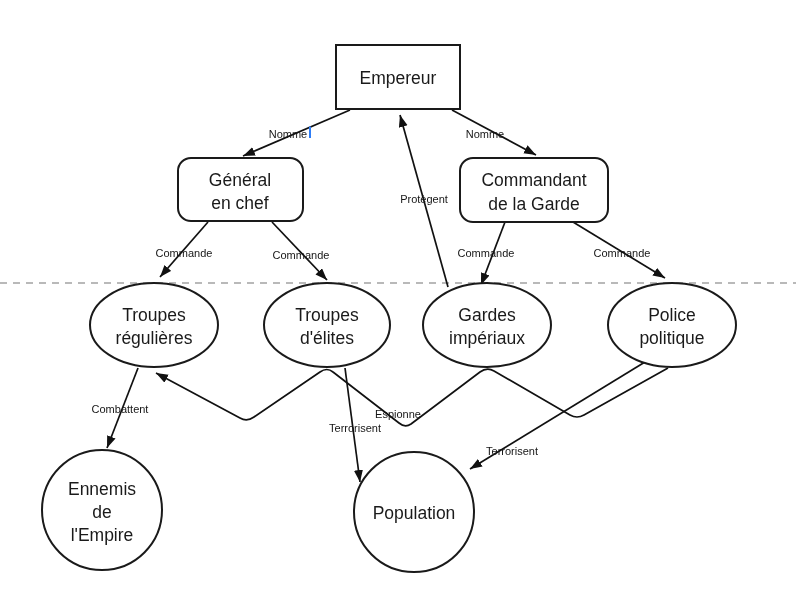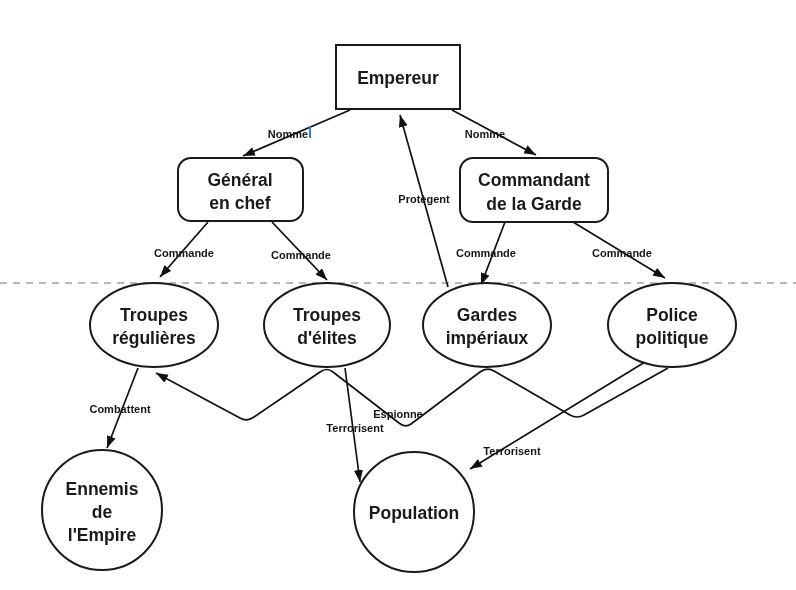--- a/index.html
+++ b/index.html
@@ -2,21 +2,20 @@
 <html><head>
 <meta charset="utf-8">
 <style>
   html, body { margin: 0; padding: 0; background: #ffffff; }
   #canvas {
     position: relative;
     width: 796px; height: 590px;
     background: #ffffff;
     font-family: "Liberation Sans", sans-serif;
     overflow: hidden;
-    font-weight: bold;
   }
   svg { display: block; }
   .node-shape { fill: #ffffff; stroke: #1a1a1a; stroke-width: 2; }
   .edge { fill: none; stroke: #111111; stroke-width: 1.7; stroke-linejoin: round; }
   .divider { stroke: #b9b9b9; stroke-width: 2; stroke-dasharray: 7 6; }
   .node-label {
     fill: #1a1a1a; font-size: 17.5px; text-anchor: middle;
     font-family: "Liberation Sans", sans-serif;
   }
   .edge-label {

